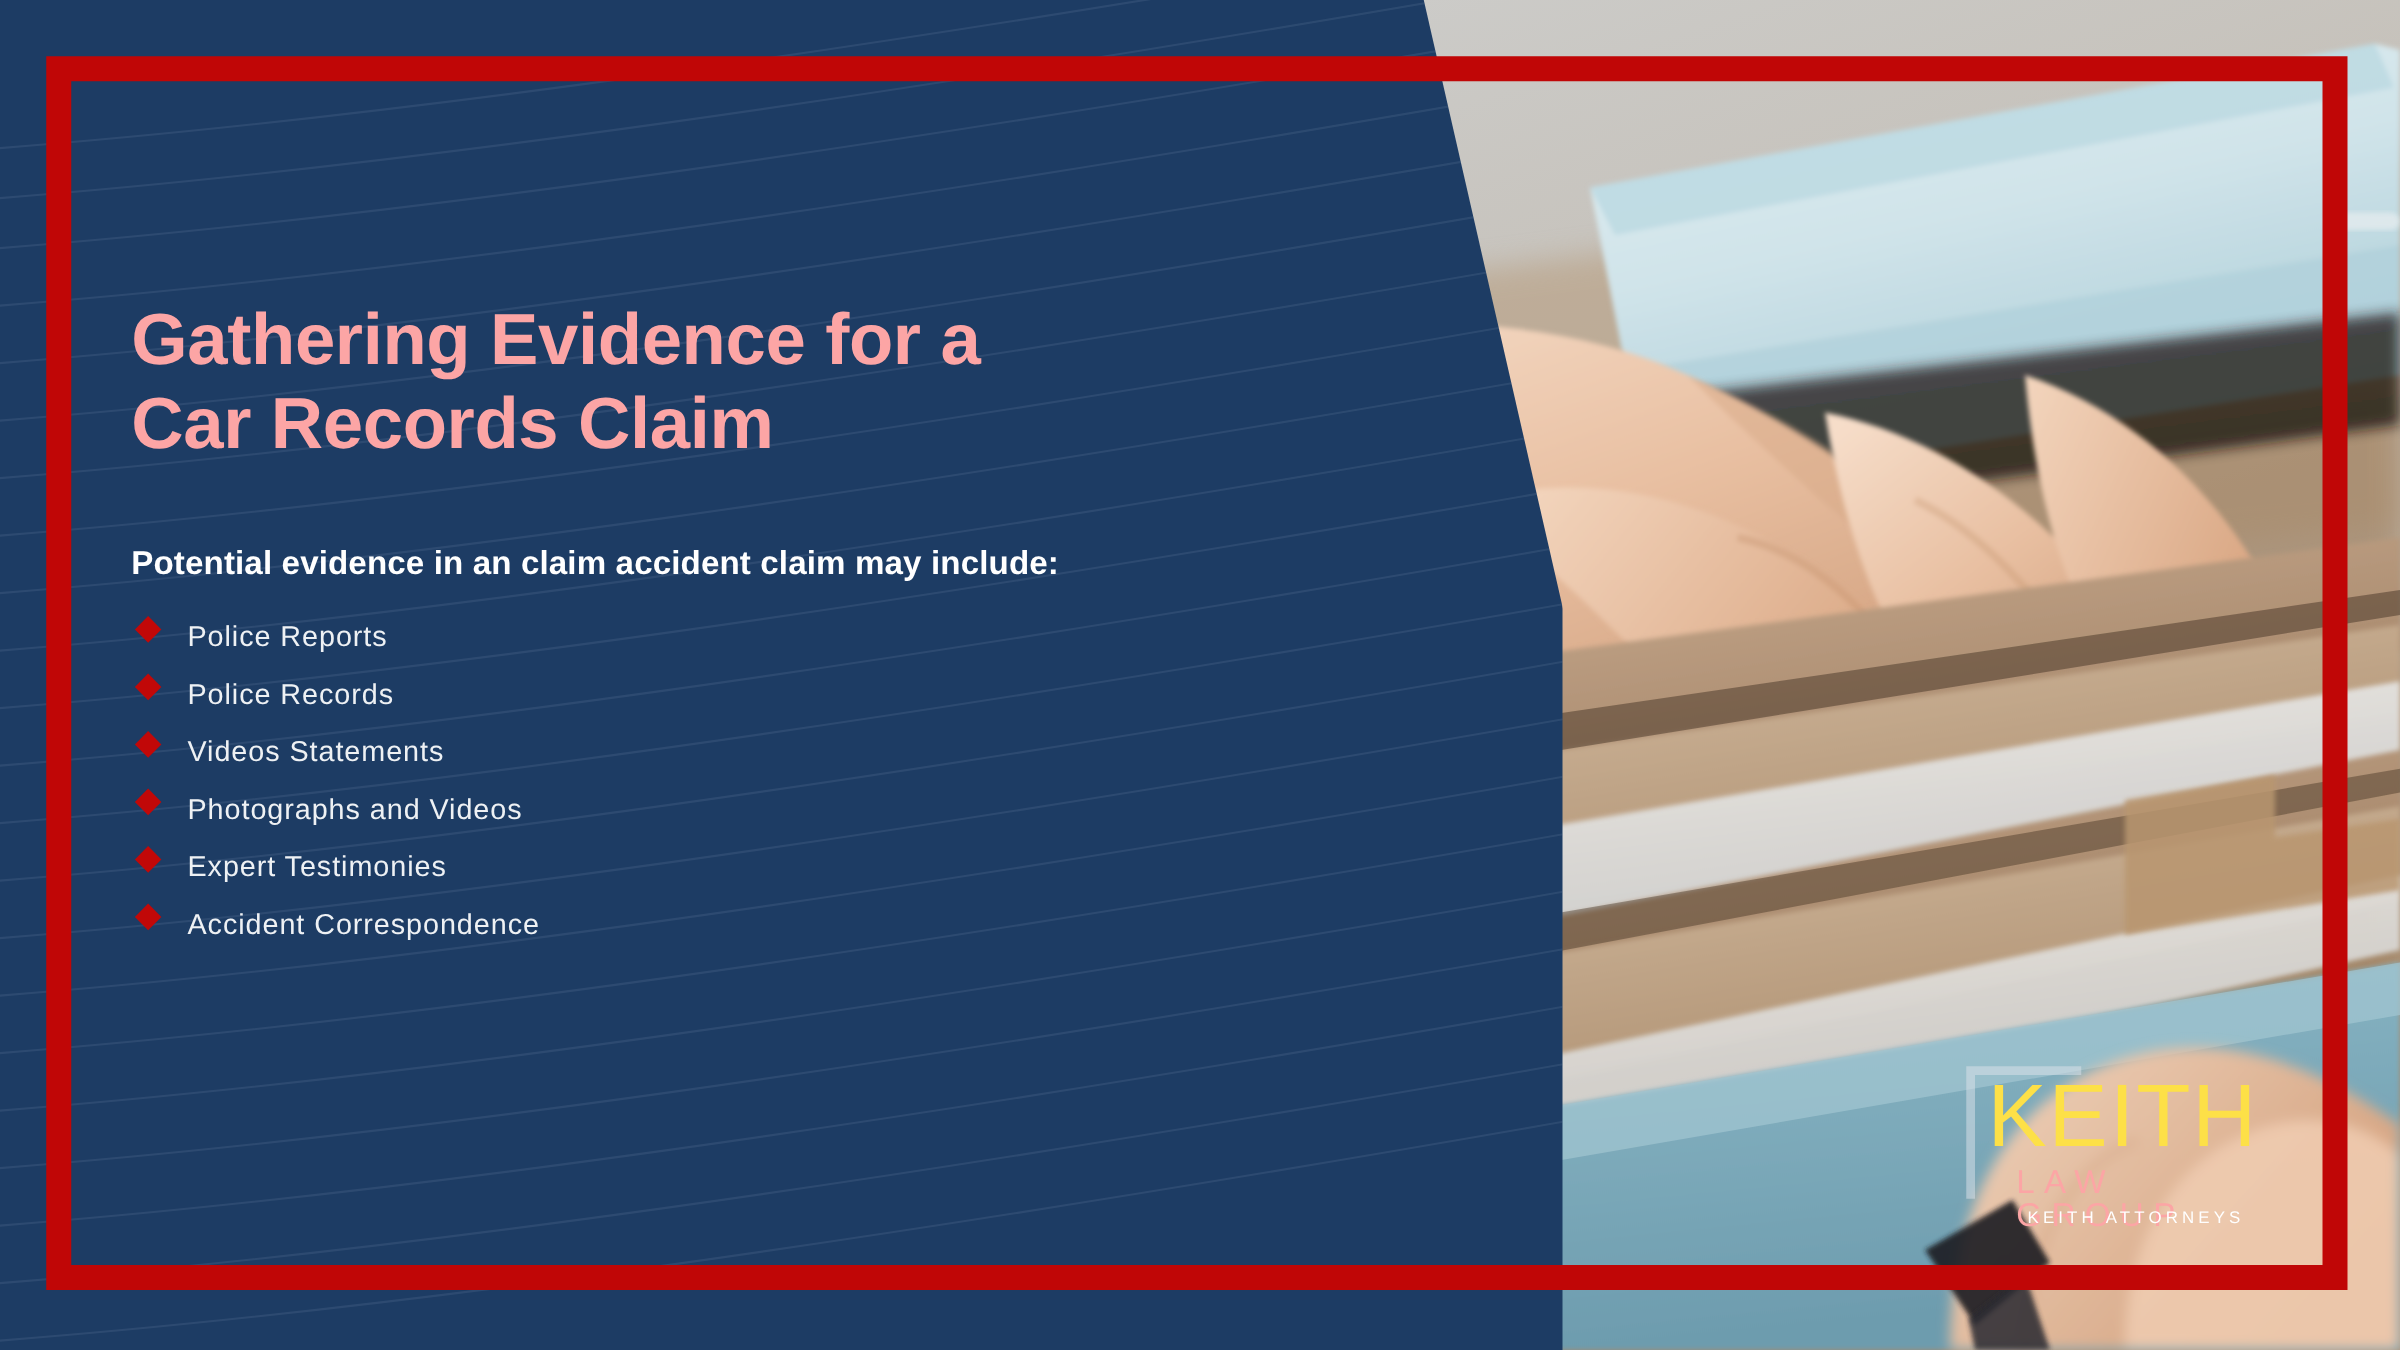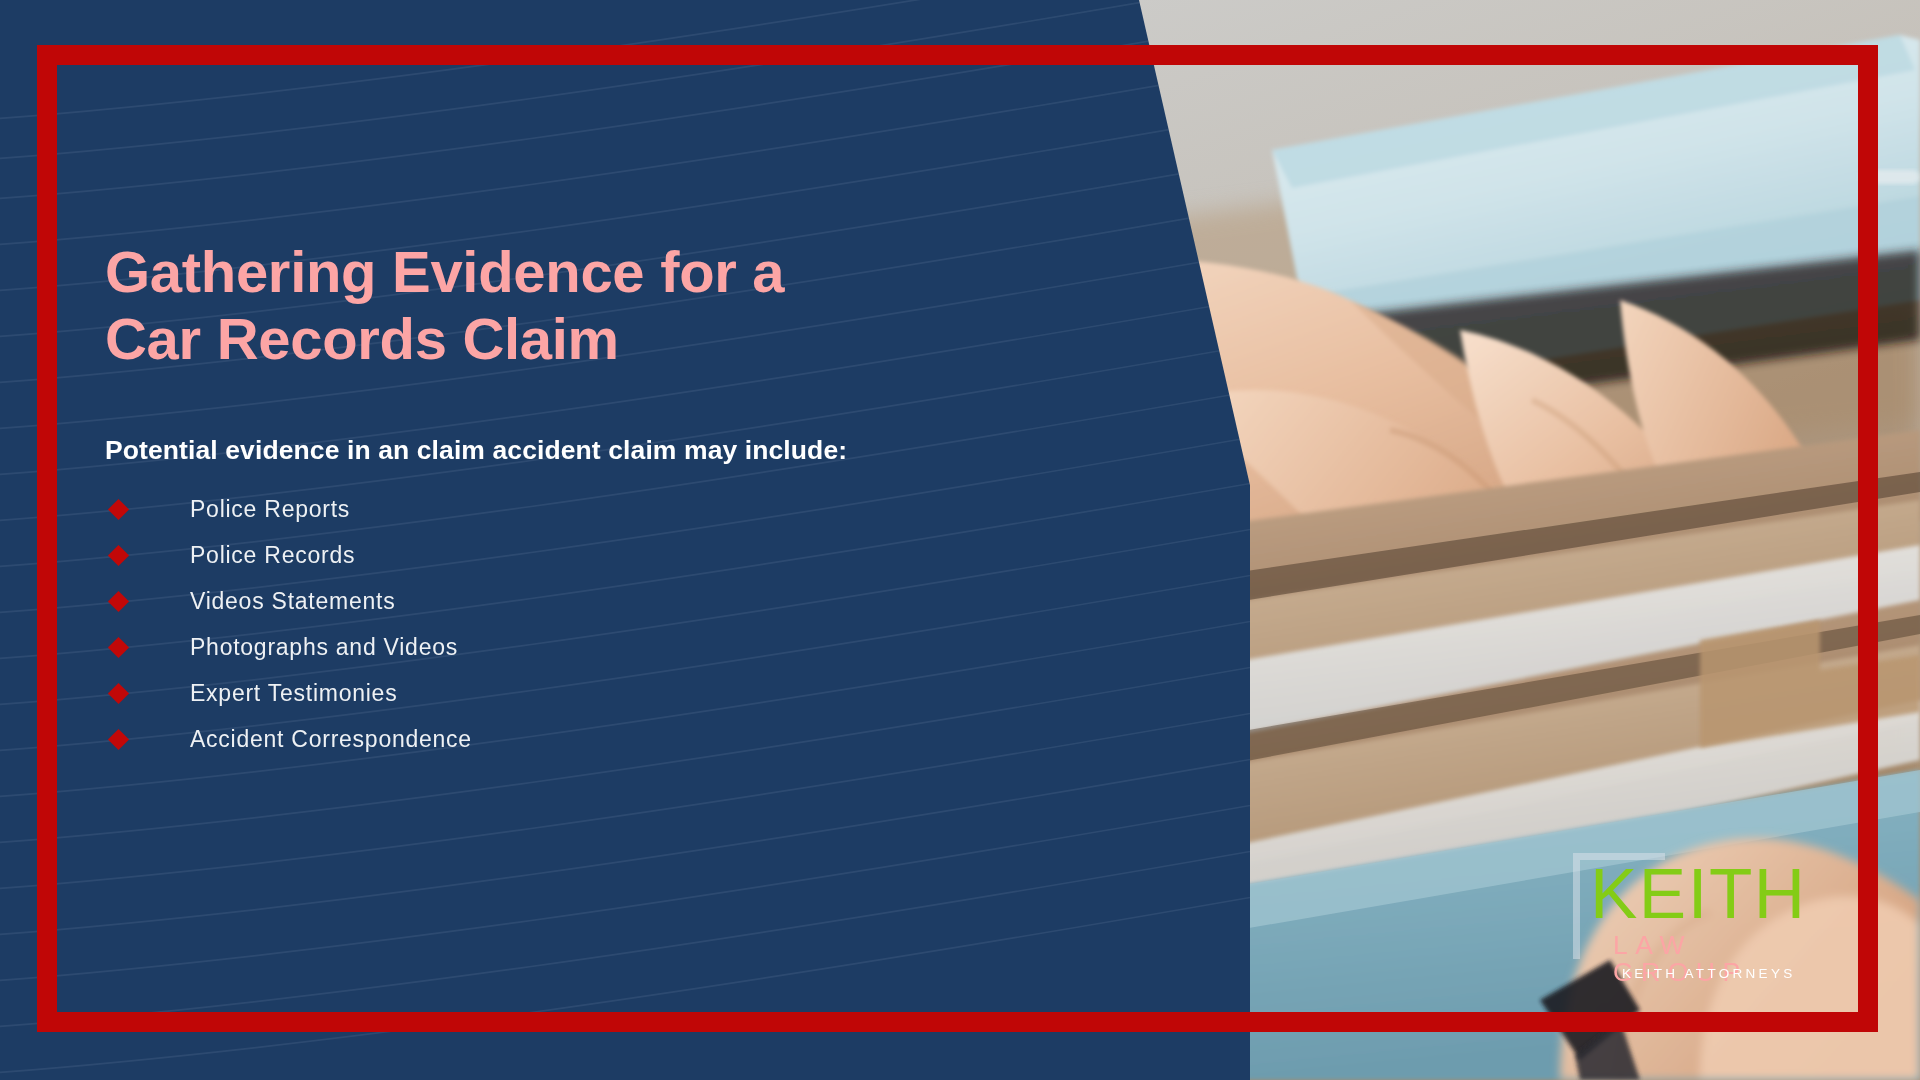--- a/index.html
+++ b/index.html
@@ -37,23 +37,22 @@
     font-size:58px;font-weight:700;color:#fca5a5;
     line-height:1.16;letter-spacing:-.3px;margin:0;
   }
   .headline .ln{display:block;}
   .subhead{
     margin:62px 0 0 0;font-size:26.5px;font-weight:600;
     color:#ffffff;letter-spacing:.1px;
   }
   .bullets{list-style:none;margin:30px 0 0 0;padding:0;}
   .bullets li{
-    display:flex;align-items:center;
+    display:flex;align-items:flex-start;
     margin:0 0 19px 0;
-    gap:40px;
   }
   .diamond{
     width:15px;height:15px;background:#c10808;
     transform:rotate(45deg);flex:0 0 auto;margin-left:6px;
   }
   .bullet-label{
     margin-left:24px;font-size:23px;color:#eef1f4;
     letter-spacing:.75px;font-weight:400;
   }
 
@@ -67,21 +66,21 @@
     border-left:7px solid rgba(222,228,235,.50);
     box-sizing:border-box;
   }
   .logo-bracket:after{
     content:"";position:absolute;right:-7px;top:-7px;
     width:0;height:0;border-left:26px solid transparent;
     border-top:26px solid #9facbd;opacity:.0;
   }
   .logo-keith{
     position:absolute;left:17px;top:5px;
-    font-size:71px;font-weight:400;color:#84cc16;
+    font-size:71px;font-weight:400;color:#fde047;
     letter-spacing:1.5px;line-height:1;
   }
   .logo-lawgroup{
     position:absolute;left:40px;top:79px;
     font-size:26.5px;font-weight:400;color:#fca5a5;
     letter-spacing:7.5px;line-height:1;
   }
   .logo-tagline{
     position:absolute;left:49px;top:114px;
     font-size:13.5px;font-weight:400;color:#ffffff;

